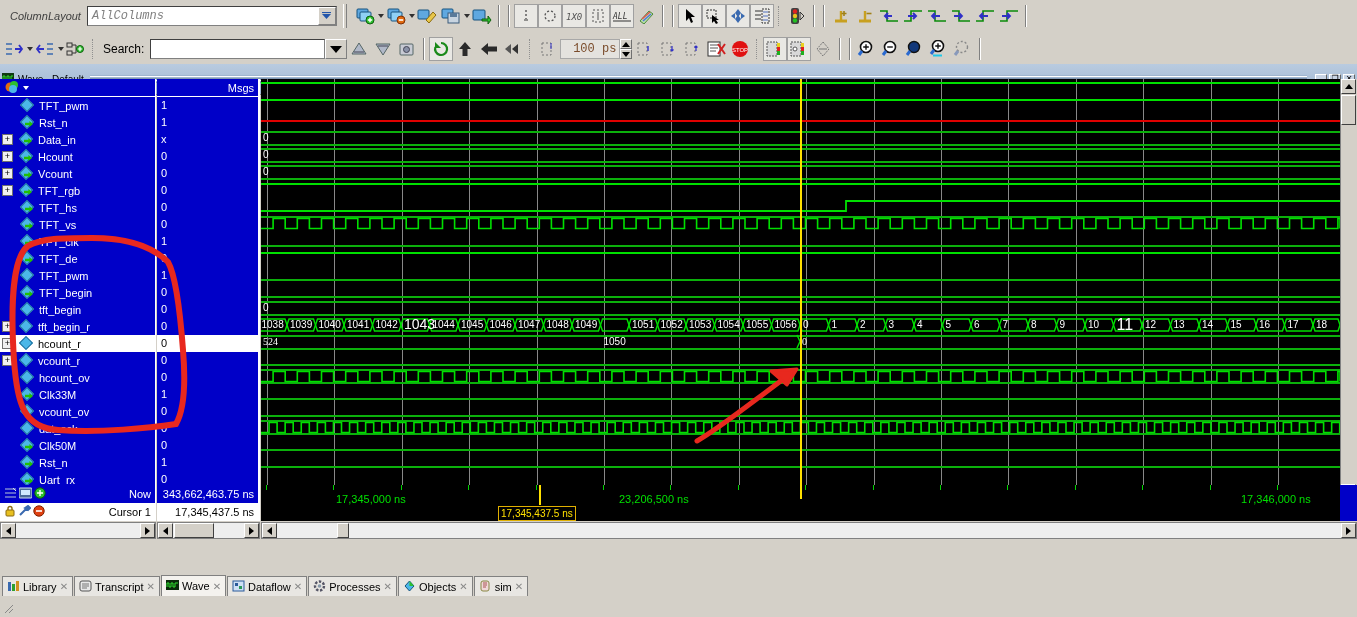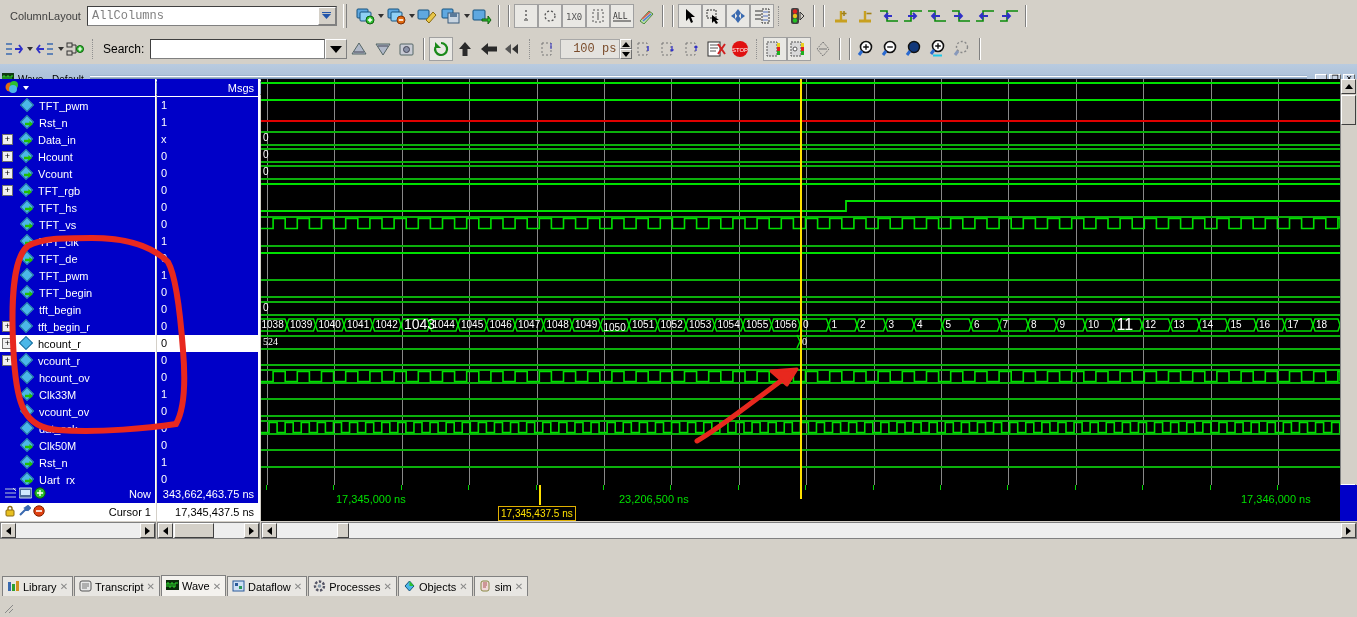--- a/index.html
+++ b/index.html
@@ -8,21 +8,21 @@
     width: 1357px; height: 617px;
     overflow: hidden;
     font-family: "Liberation Sans", sans-serif;
     font-size: 11px;
     background: #d4d0c8;
   }
   #app { position: relative; width: 1357px; height: 617px; background: #d4d0c8; }
 
   
   .tbrow { position: relative; width: 1357px; background: #d4d0c8; }
-  .tbrow.r1 { height: 32px; }
+  .tbrow.r1 { height: 32px; font-style: italic; }
   .tbrow.r2 { height: 34px; }
   .sep { width: 2px; height: 22px; border-left: 1px solid #808080; border-right: 1px solid #ffffff; margin: 0 4px; flex: 0 0 auto;}
   .sepdot { width: 3px; height: 20px; border-left: 1px dotted #909090; margin: 0 4px; flex: 0 0 auto;}
   .flexrow { display: flex; align-items: center; height: 100%; padding: 0 2px; }
   .tbtn {
     width: 24px; height: 24px; flex: 0 0 auto;
     display: flex; align-items: center; justify-content: center;
     border: 1px solid transparent; background: transparent;
     position: relative;
   }
@@ -881,21 +881,21 @@
               <div class="buslabel" style="left: 57.5px; top: 1px; font-size: 10px;">1040</div>
               <div class="buslabel" style="left: 86px; top: 1px; font-size: 10px;">1041</div>
               <div class="buslabel" style="left: 114.5px; top: 1px; font-size: 10px;">1042</div>
               <div class="buslabel" style="left: 143px; top: 1px; font-size: 14px;">1043</div>
               <div class="buslabel" style="left: 171.5px; top: 1px; font-size: 10px;">1044</div>
               <div class="buslabel" style="left: 200px; top: 1px; font-size: 10px;">1045</div>
               <div class="buslabel" style="left: 228.5px; top: 1px; font-size: 10px;">1046</div>
               <div class="buslabel" style="left: 257px; top: 1px; font-size: 10px;">1047</div>
               <div class="buslabel" style="left: 285.5px; top: 1px; font-size: 10px;">1048</div>
               <div class="buslabel" style="left: 314px; top: 1px; font-size: 10px;">1049</div>
-              <div class="buslabel" style="left: 342.5px; top: 4px; font-size: 10px;">1050</div>
+              <div class="buslabel" style="left: 342.5px; top: 18px; font-size: 10px;">1050</div>
               <div class="buslabel" style="left: 371px; top: 1px; font-size: 10px;">1051</div>
               <div class="buslabel" style="left: 399.5px; top: 1px; font-size: 10px;">1052</div>
               <div class="buslabel" style="left: 428px; top: 1px; font-size: 10px;">1053</div>
               <div class="buslabel" style="left: 456.5px; top: 1px; font-size: 10px;">1054</div>
               <div class="buslabel" style="left: 485px; top: 1px; font-size: 10px;">1055</div>
               <div class="buslabel" style="left: 513.5px; top: 1px; font-size: 10px;">1056</div>
               <div class="buslabel" style="left: 542px; top: 1px; font-size: 10px;">0</div>
               <div class="buslabel" style="left: 570.5px; top: 1px; font-size: 10px;">1</div>
               <div class="buslabel" style="left: 599px; top: 1px; font-size: 10px;">2</div>
               <div class="buslabel" style="left: 627.5px; top: 1px; font-size: 10px;">3</div>

